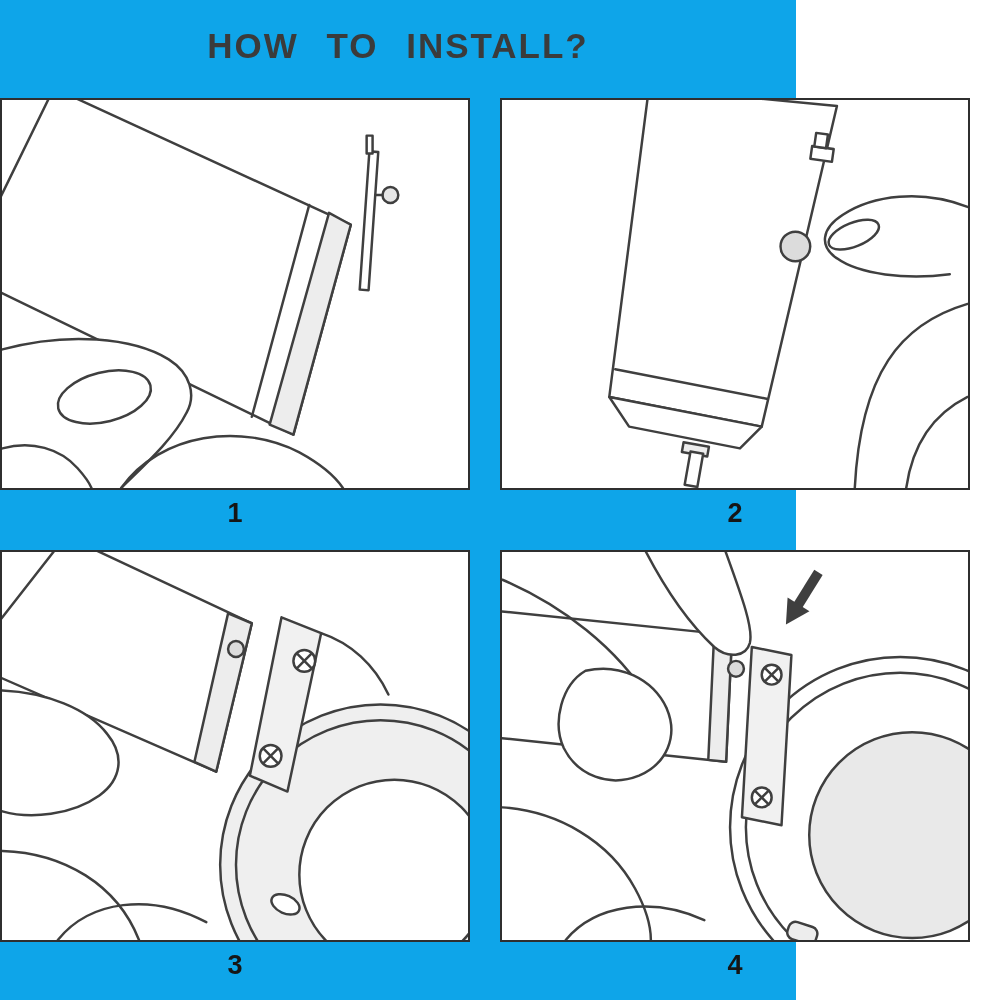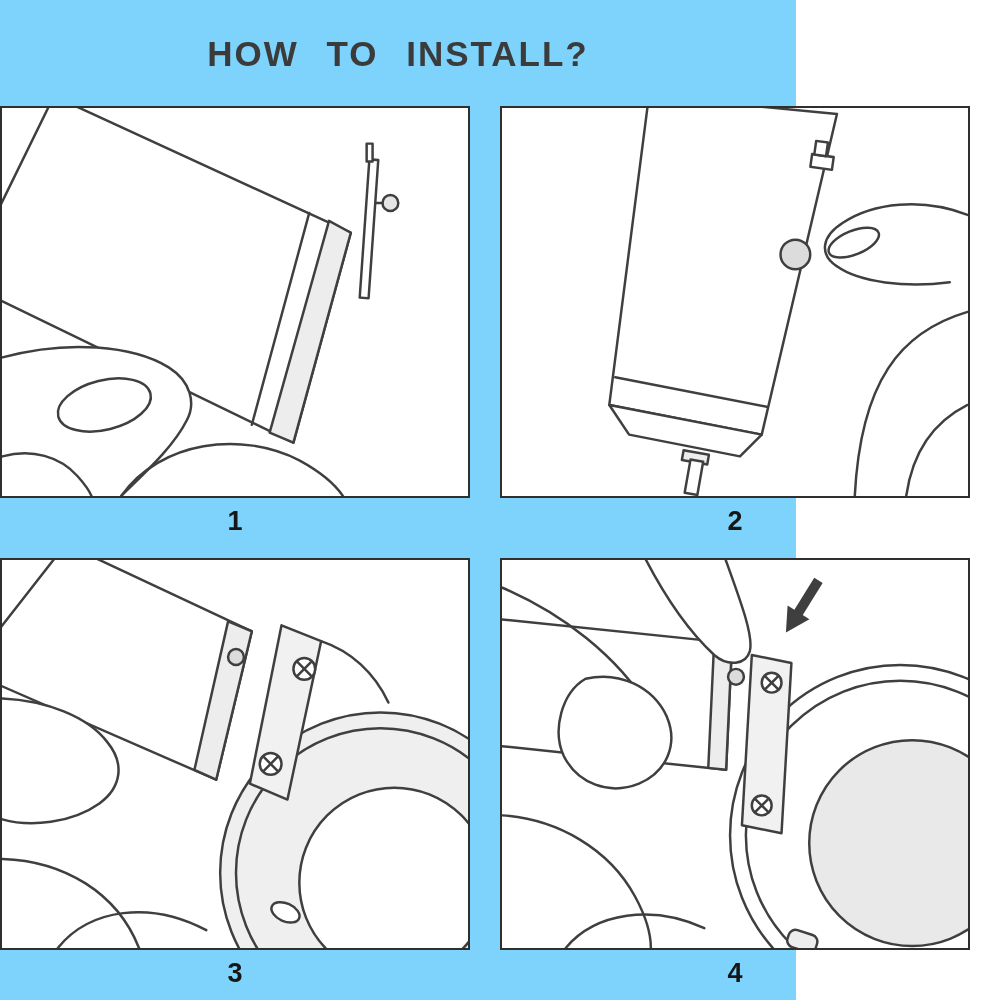--- a/index.html
+++ b/index.html
@@ -1,17 +1,17 @@
 <!DOCTYPE html>
 <html><head>
 <meta charset="utf-8">
 <style>
   * { margin:0; padding:0; box-sizing:border-box; }
   html,body { width:1000px; background:#ffffff; font-family:"Liberation Sans", sans-serif; }
-  .page { width:796px; height:1000px; padding-top:34px; background:#7dd3fc; }
+  .page { width:796px; height:1000px; padding-top:26px; background:#0ea5e9; }
   .title { text-align:center; font-size:35px; font-weight:bold; color:#3b3b3b;
            letter-spacing:2px; word-spacing:16px; margin-bottom:32px; }
   .grid { width:970px; margin:0 auto; display:grid;
           grid-template-columns:470px 470px; column-gap:30px; row-gap:12px; }
   figure.panel { width:470px; }
   .frame { width:470px; height:392px; border:2px solid #2f2f2f; background:#ffffff; overflow:hidden; }
   .frame svg { display:block; width:100%; height:100%; }
   figcaption { text-align:center; font-size:27px; font-weight:bold; color:#161616;
                padding-top:8px; height:48px; }
 </style>

